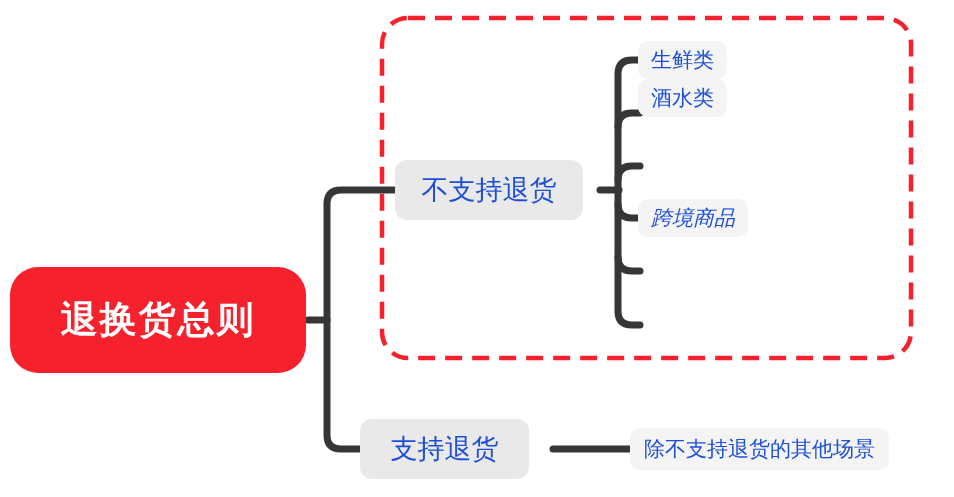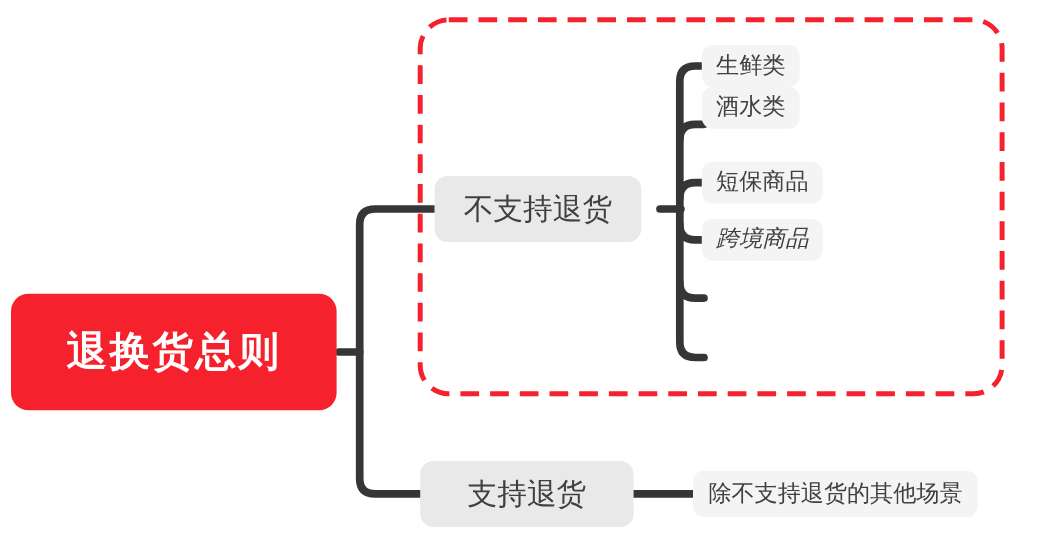--- a/index.html
+++ b/index.html
@@ -19,44 +19,44 @@
     left: 0; top: 0;
     width: 954px; height: 497px;
     pointer-events: none;
   }
 
   .node {
     position: absolute;
     display: flex;
     align-items: center;
     justify-content: center;
-    color: #404040;
+    color: #1d4ed8;
     white-space: nowrap;
     cursor: default;
   }
 
   .node.root {
     left: 10px; top: 267px;
     width: 296px; height: 106px;
     background: #f5222d;
     color: #ffffff;
     font-size: 37px;
     font-weight: bold;
     letter-spacing: 2px;
-    border-radius: 16px;
+    border-radius: 28px;
   }
 
   .node.branch {
     height: 60px;
     background: #e9e9e9;
     font-size: 27px;
     border-radius: 12px;
   }
   .node.branch.b0 { left: 395px; top: 160px; width: 188px; }
-  .node.branch.b1 { left: 382px; top: 419px; width: 194px; text-align: center; }
+  .node.branch.b1 { left: 360px; top: 419px; width: 169px; text-align: center; }
 
   .node.leaf {
     left: 638px;
     background: #f4f4f4;
     font-size: 21px;
     line-height: 28px;
     padding: 5px 13px;
     border-radius: 10px;
     justify-content: flex-start;
   }
@@ -95,18 +95,17 @@
   </svg>
 
   <div class="node root">退换货总则</div>
 
   <div class="node branch b0">不支持退货</div>
 
   <div class="node branch b1">支持退货</div>
 
   <div class="node leaf l0">生鲜类</div>
   <div class="node leaf l1">酒水类</div>
-  <div class="node leaf l2">短保商品</div>
   <div class="node leaf l3">跨境商品</div>
 
   <div class="node leaf l6">除不支持退货的其他场景</div>
 
 </div>
 
 </body></html>

